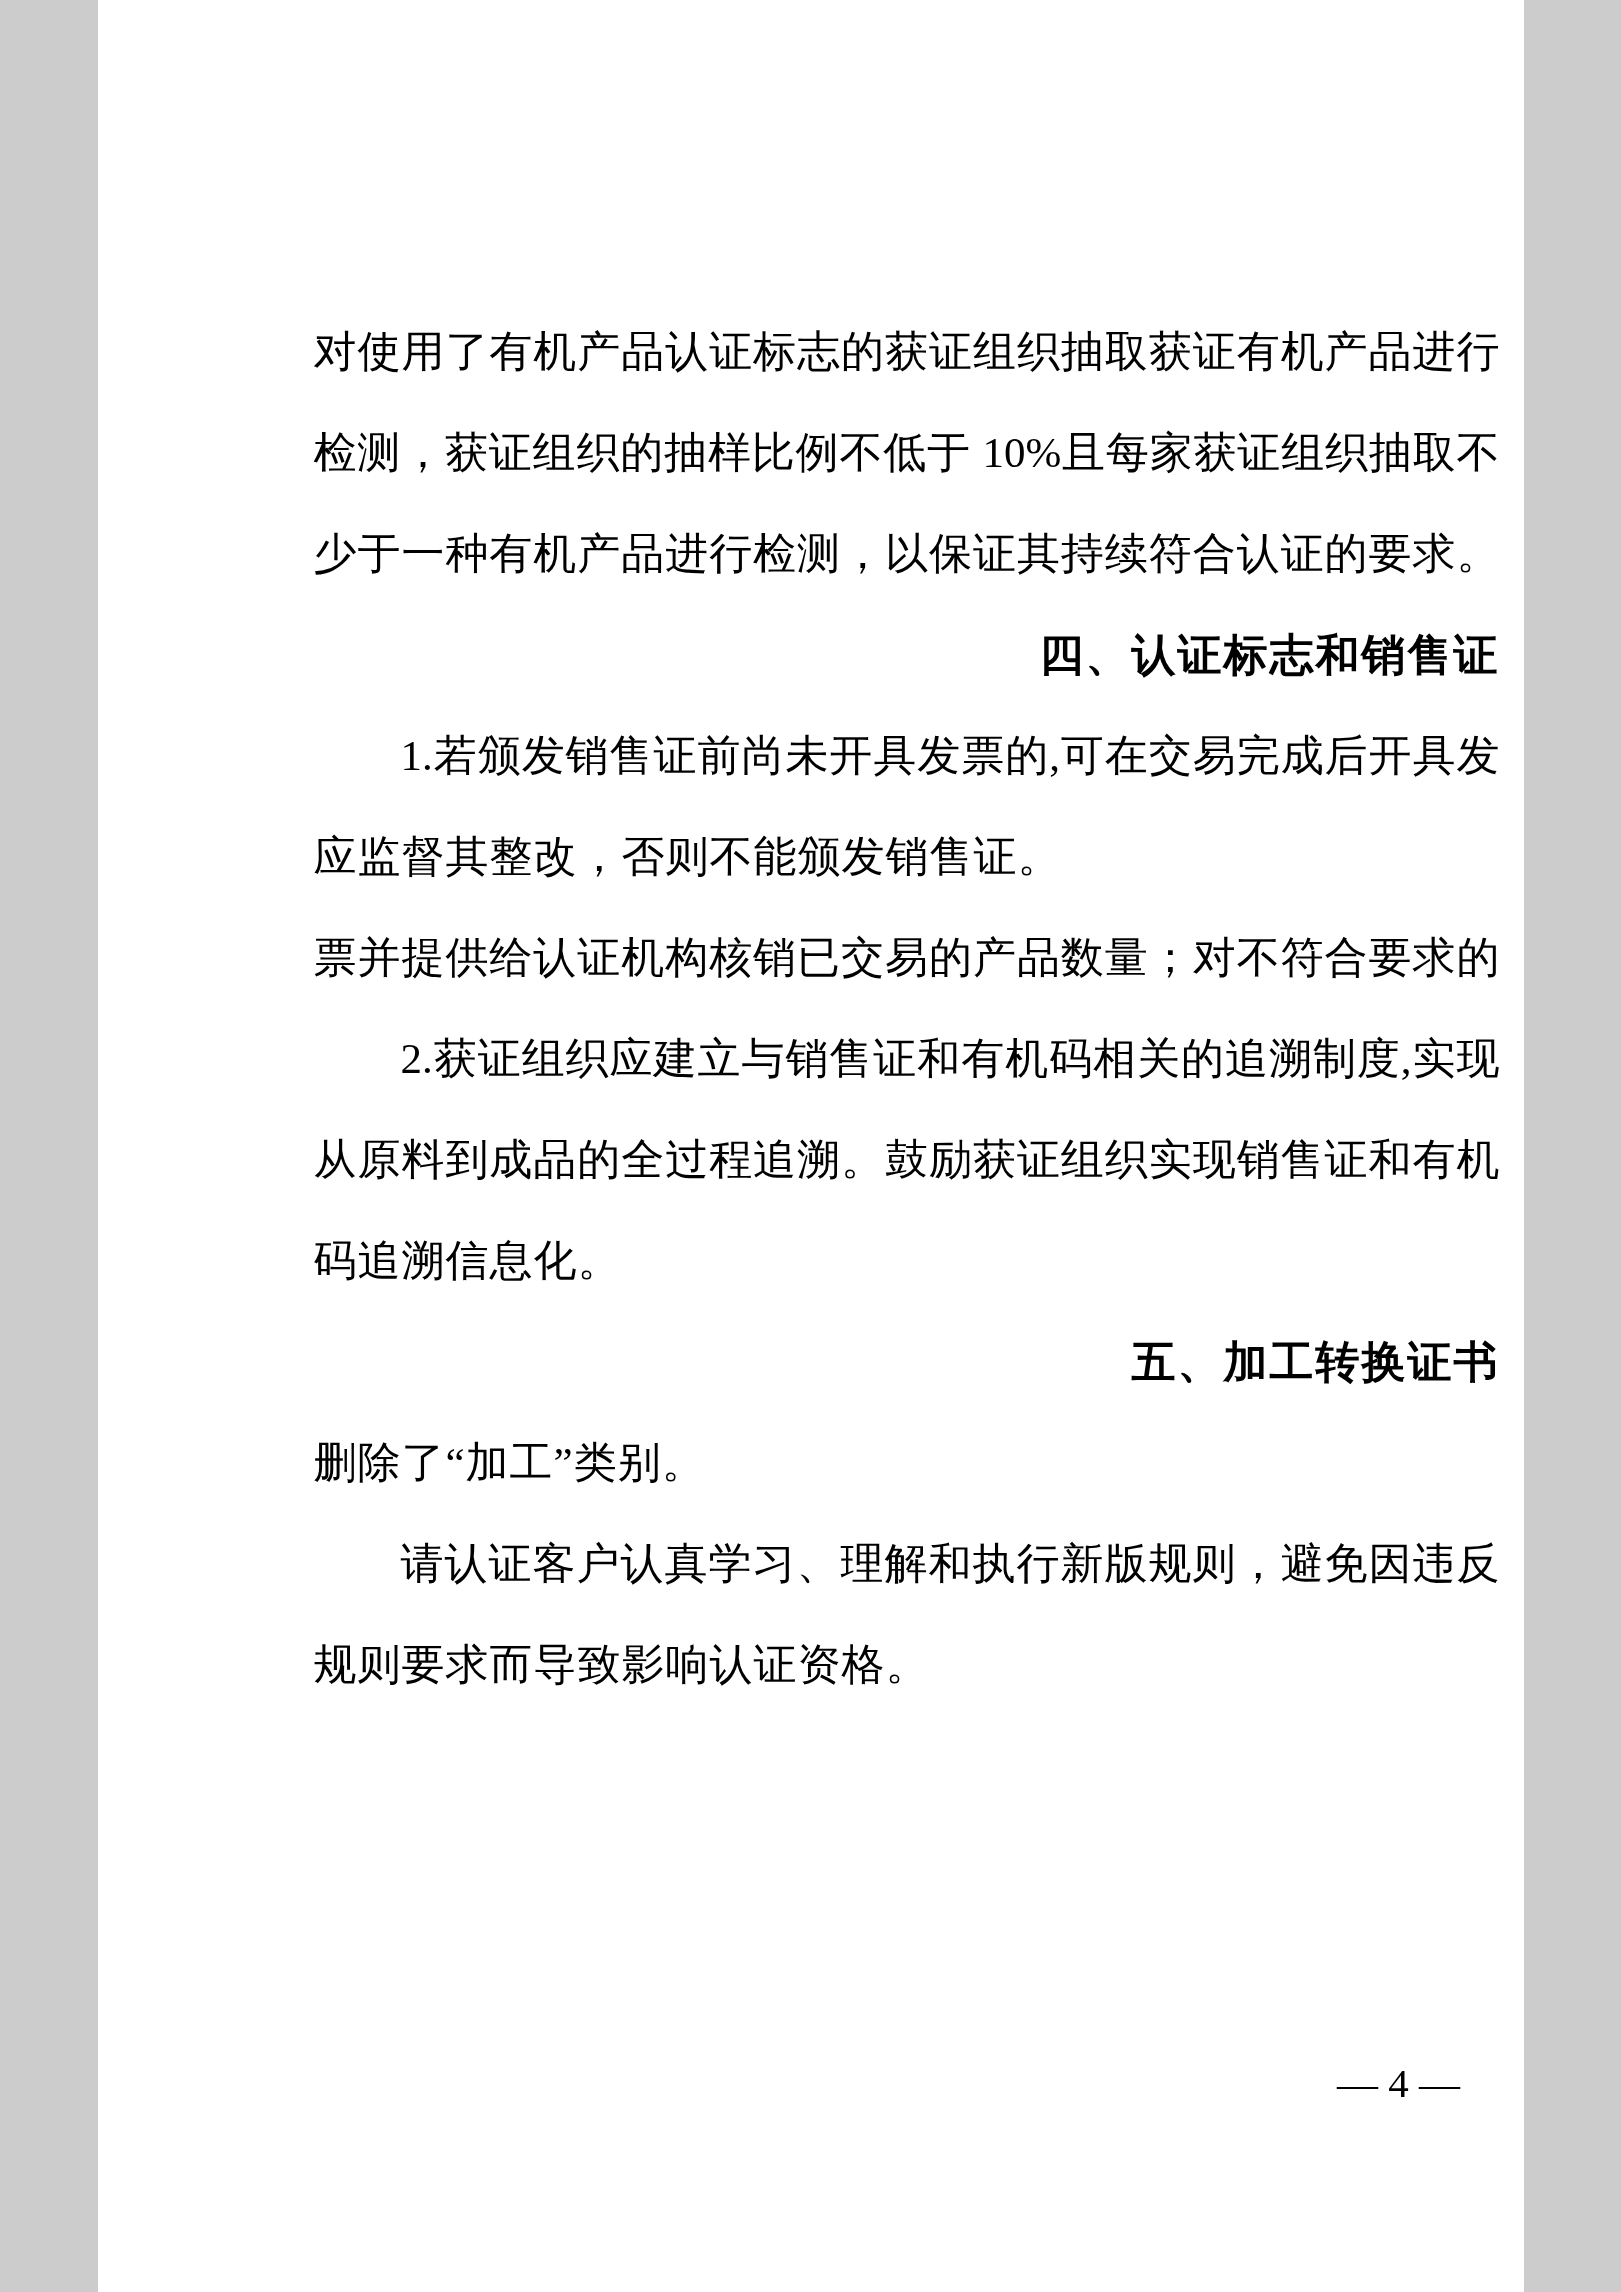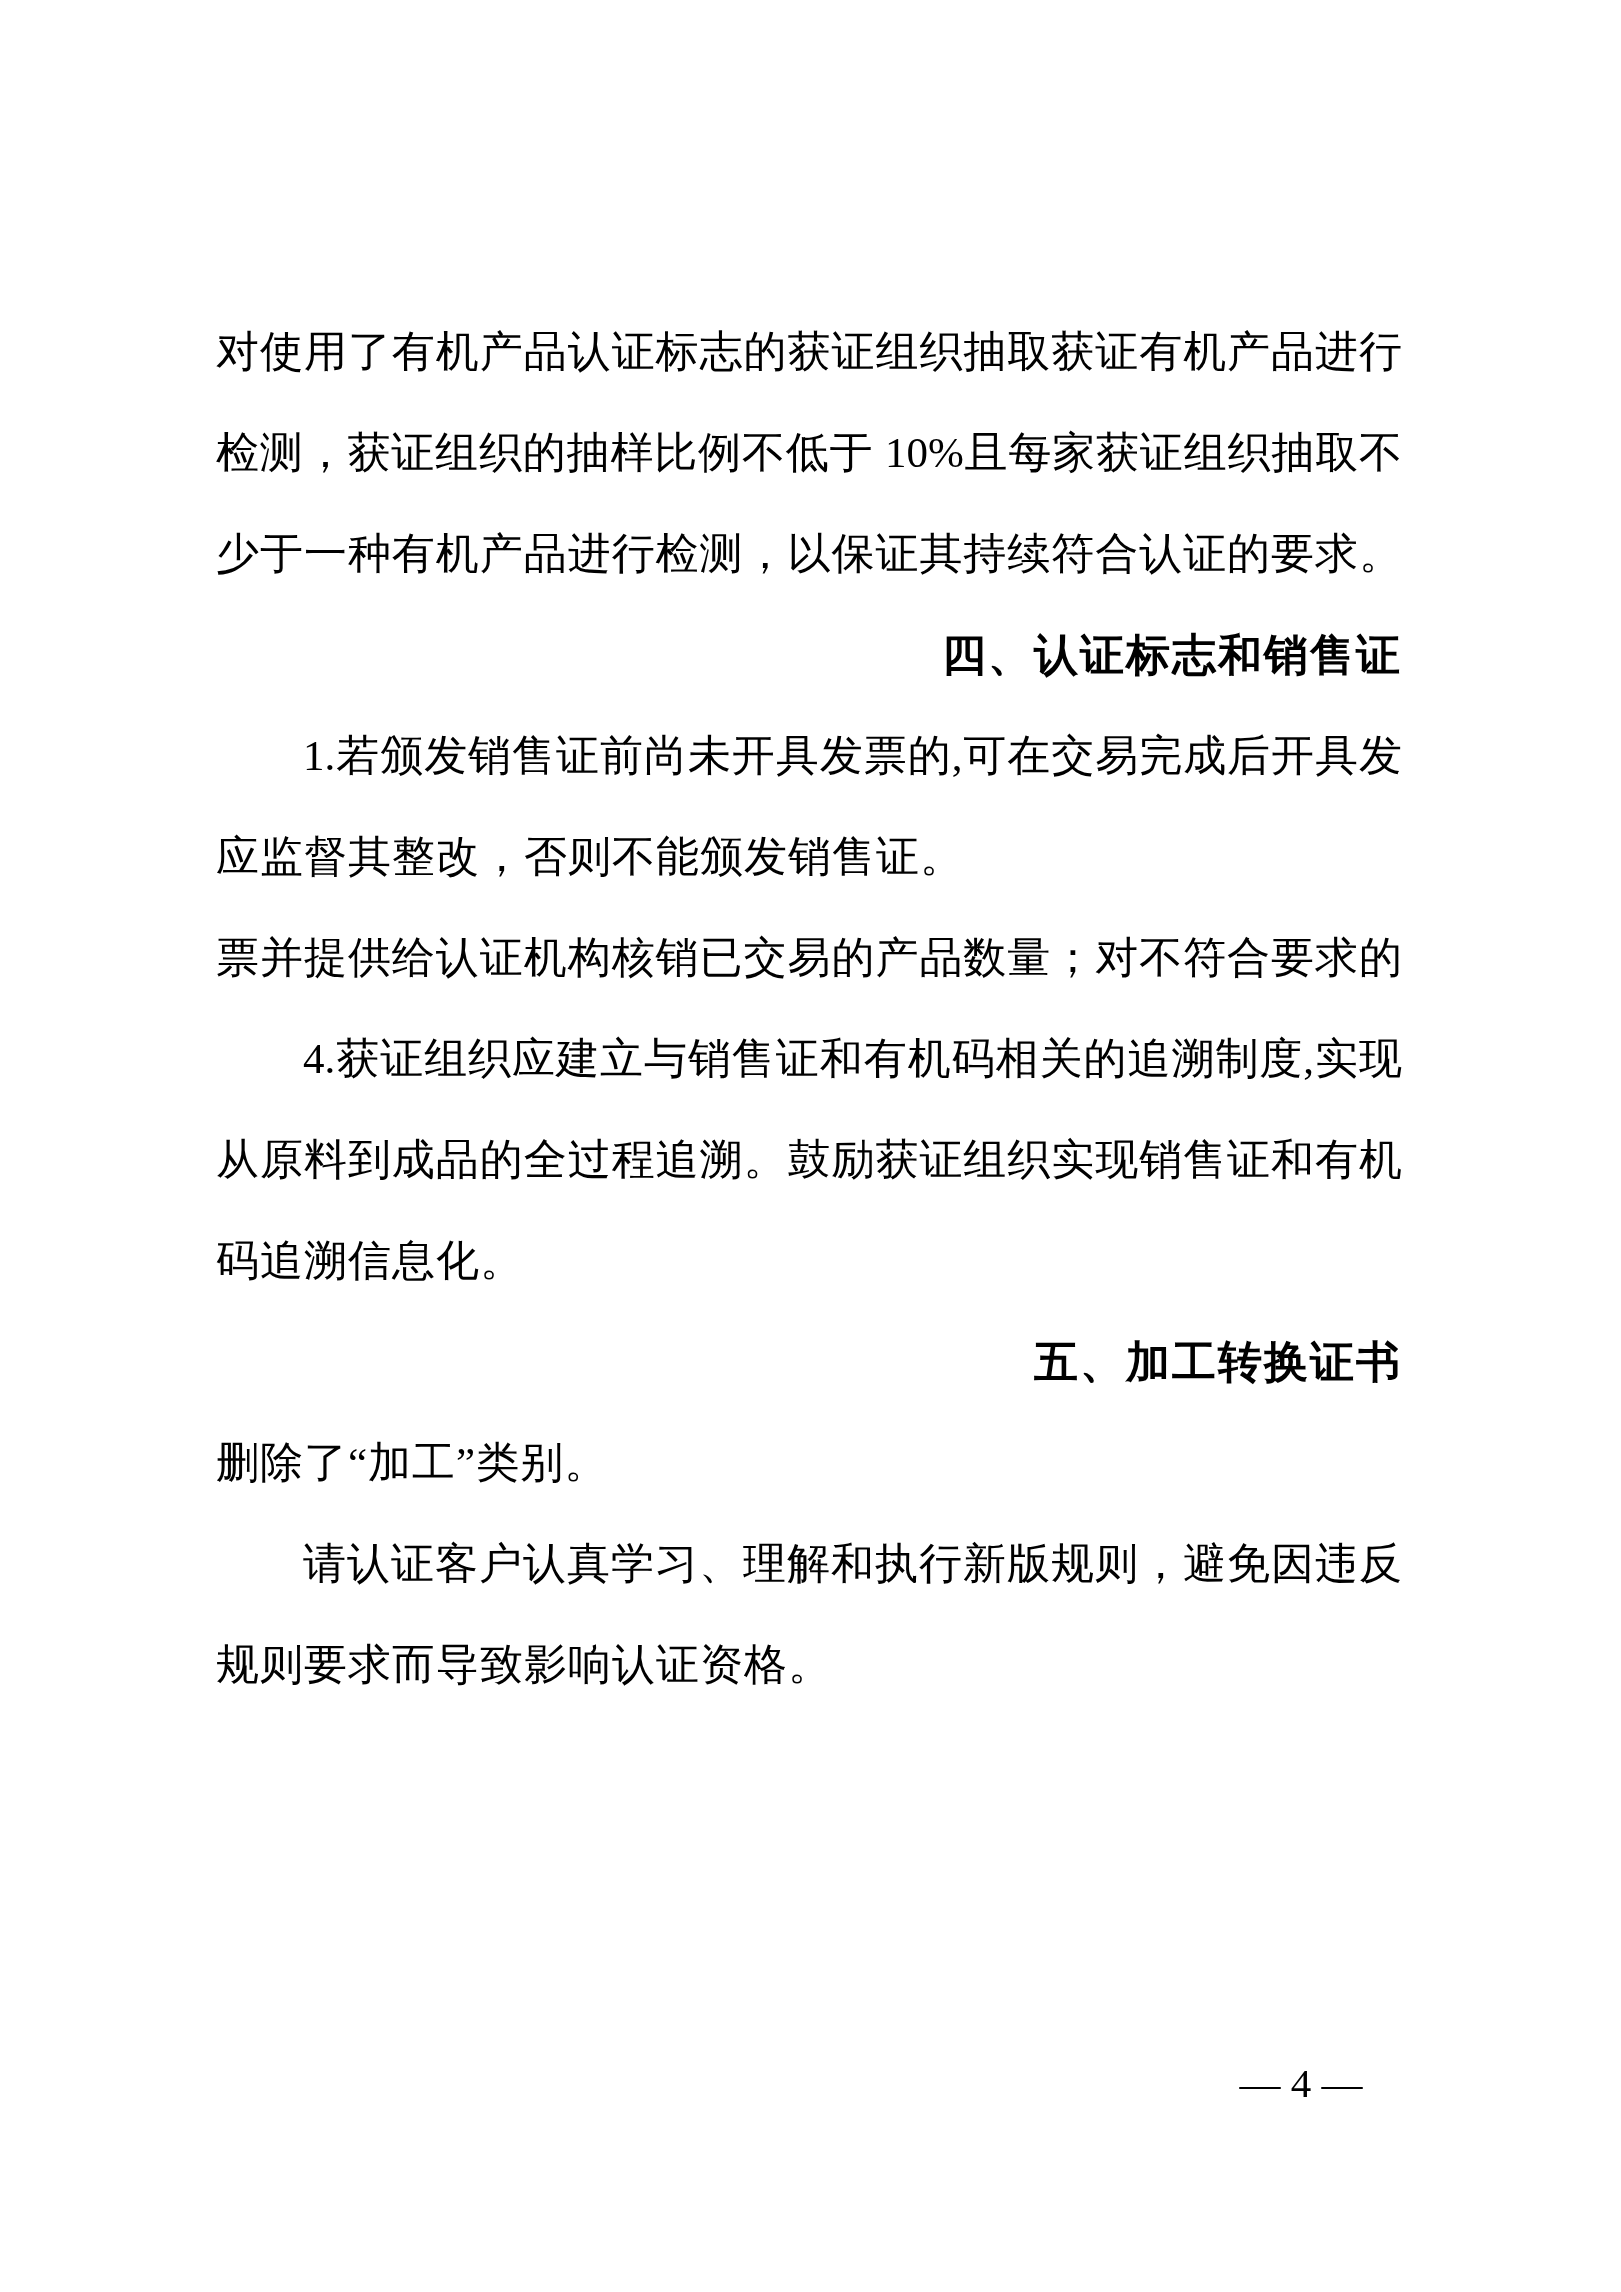--- a/index.html
+++ b/index.html
@@ -2,21 +2,21 @@
 <html><head>
 <meta charset="utf-8">
 <style>
   html, body {
     margin: 0;
     padding: 0;
     background: #cccccc;
   }
   .page {
     position: relative;
-    width: 1621px;
+    width: 1426px;
     height: 2293px;
     margin: 0 auto;
     background: #ffffff;
     overflow: hidden;
     color: #000000;
   }
   .textblock {
     position: absolute;
     left: 216px;
     top: 301px;
@@ -66,21 +66,21 @@
 
 <div class="page">
   <div class="textblock">
     <div class="line full">对使用了有机产品认证标志的获证组织抽取获证有机产品进行</div>
     <div class="line full">检测，获证组织的抽样比例不低于 10%且每家获证组织抽取不</div>
     <div class="line full">少于一种有机产品进行检测，以保证其持续符合认证的要求。</div>
     <div class="line heading indent">四、认证标志和销售证</div>
     <div class="line full indent">1.若颁发销售证前尚未开具发票的,可在交易完成后开具发</div>
     <div class="line">应监督其整改，否则不能颁发销售证。</div>
     <div class="line full">票并提供给认证机构核销已交易的产品数量；对不符合要求的</div>
-    <div class="line full indent">4.获证组织应建立与销售证和有机码相关的追溯制度,实现</div>
+    <div class="line full indent">2.获证组织应建立与销售证和有机码相关的追溯制度,实现</div>
     <div class="line full">从原料到成品的全过程追溯。鼓励获证组织实现销售证和有机</div>
     <div class="line">码追溯信息化。</div>
     <div class="line heading indent">五、加工转换证书</div>
     <div class="line">删除了“加工”类别。</div>
     <div class="line full indent">请认证客户认真学习、理解和执行新版规则，避免因违反</div>
     <div class="line">规则要求而导致影响认证资格。</div>
   </div>
   <div class="footer">— 4 —</div>
 </div>
 

